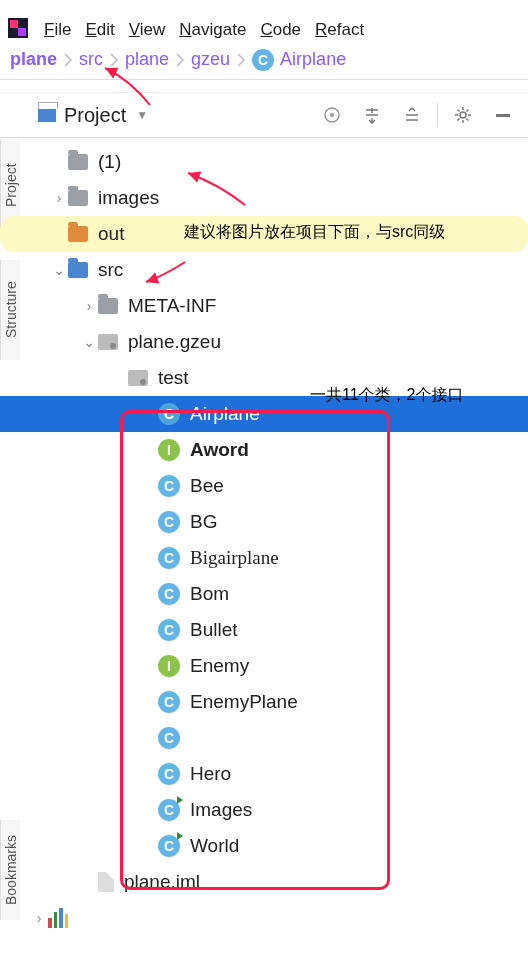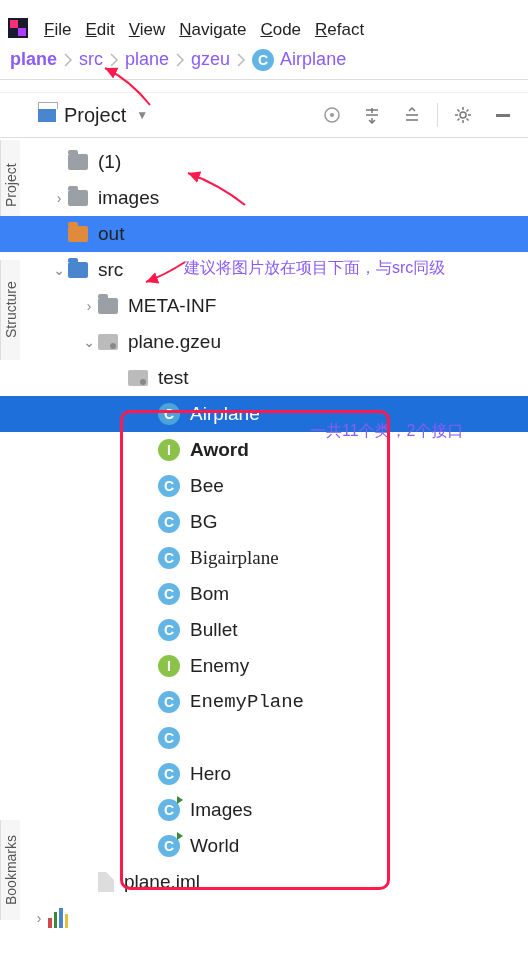--- a/index.html
+++ b/index.html
@@ -43,25 +43,25 @@
 .row .folder.orange { background: #e08a3c; }
 .row .folder.blue { background: #4a86cf; }
 .row .pkg-icon { width: 20px; height: 16px; background: #bbb; margin-right: 8px; display: inline-block; border-radius: 2px; position: relative; }
 .row .pkg-icon::after { content: ""; position: absolute; right: 2px; bottom: 1px; width: 6px; height: 6px; border-radius: 50%; background: #888; }
 .ind1 { padding-left: 50px; }
 .ind2 { padding-left: 80px; }
 .ind3 { padding-left: 110px; }
 .ind4 { padding-left: 140px; }
 .row.selected { background: #1e6fd9; color: #fff; }
 .row.selected .class-icon-c { background: #4aa3d9; }
-.out-row { background: #3b82f6; }
+.out-row { background: #fef9c3; border-radius: 14px; }
 .lbl { margin-left: 2px; }
 
 
-.anno { position: absolute; color: #8b5cf6; font-size: 16px; pointer-events: none; margin-top: 36px; }
+.anno { position: absolute; color: #000000; font-size: 16px; pointer-events: none; }
 .arrow { position: absolute; pointer-events: none; }
 .red-box { position: absolute; border: 3px solid #ff1a4b; border-radius: 10px; pointer-events: none; }
 
 .file-icon { width: 16px; height: 20px; background: #ddd; margin-right: 8px; display: inline-block; position: relative; }
 .file-icon::after { content: ""; position: absolute; right: 0; top: 0; border: 4px solid transparent; border-top-color: #fff; border-right-color: #fff; }
 .lib-icon { width: 20px; height: 20px; margin-right: 8px; display: inline-flex; align-items: flex-end; gap: 2px; }
 .lib-icon span { width: 4px; background: #e08a3c; }
 .lib-icon span:nth-child(1) { height: 10px; background: #d04a4a; }
 .lib-icon span:nth-child(2) { height: 16px; background: #3a8a3a; }
 .lib-icon span:nth-child(3) { height: 20px; background: #4a86cf; }
@@ -221,21 +221,21 @@
         <span class="lbl" style="margin-left: 10px;">Bullet</span>
       </div>
       <div class="row ind4">
         <span class="no-exp"></span>
         <span class="class-icon-i">I</span>
         <span class="lbl" style="margin-left: 10px;">Enemy</span>
       </div>
       <div class="row ind4">
         <span class="no-exp"></span>
         <span class="class-icon-c">C</span>
-        <span class="lbl" style="margin-left: 10px; font-family: Liberation Mono, monospace;">EnemyPlane</span>
+        <span class="lbl" style="margin-left: 10px;">EnemyPlane</span>
       </div>
       <div class="row ind4">
         <span class="no-exp"></span>
         <span class="class-icon-c">C</span>
       </div>
       <div class="row ind4">
         <span class="no-exp"></span>
         <span class="class-icon-c">C</span>
         <span class="lbl" style="margin-left: 10px;">Hero</span>
       </div>

